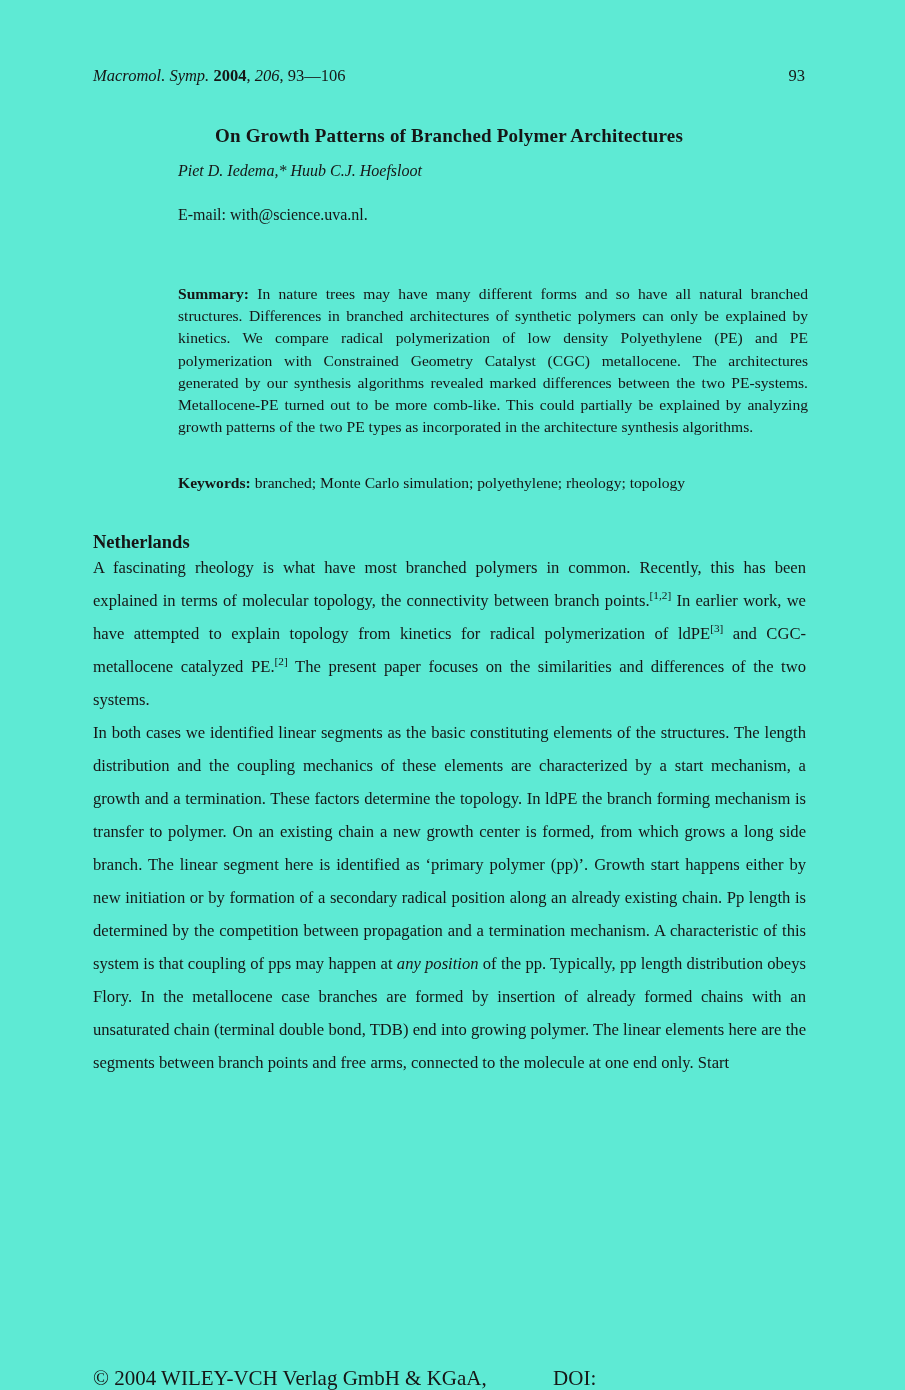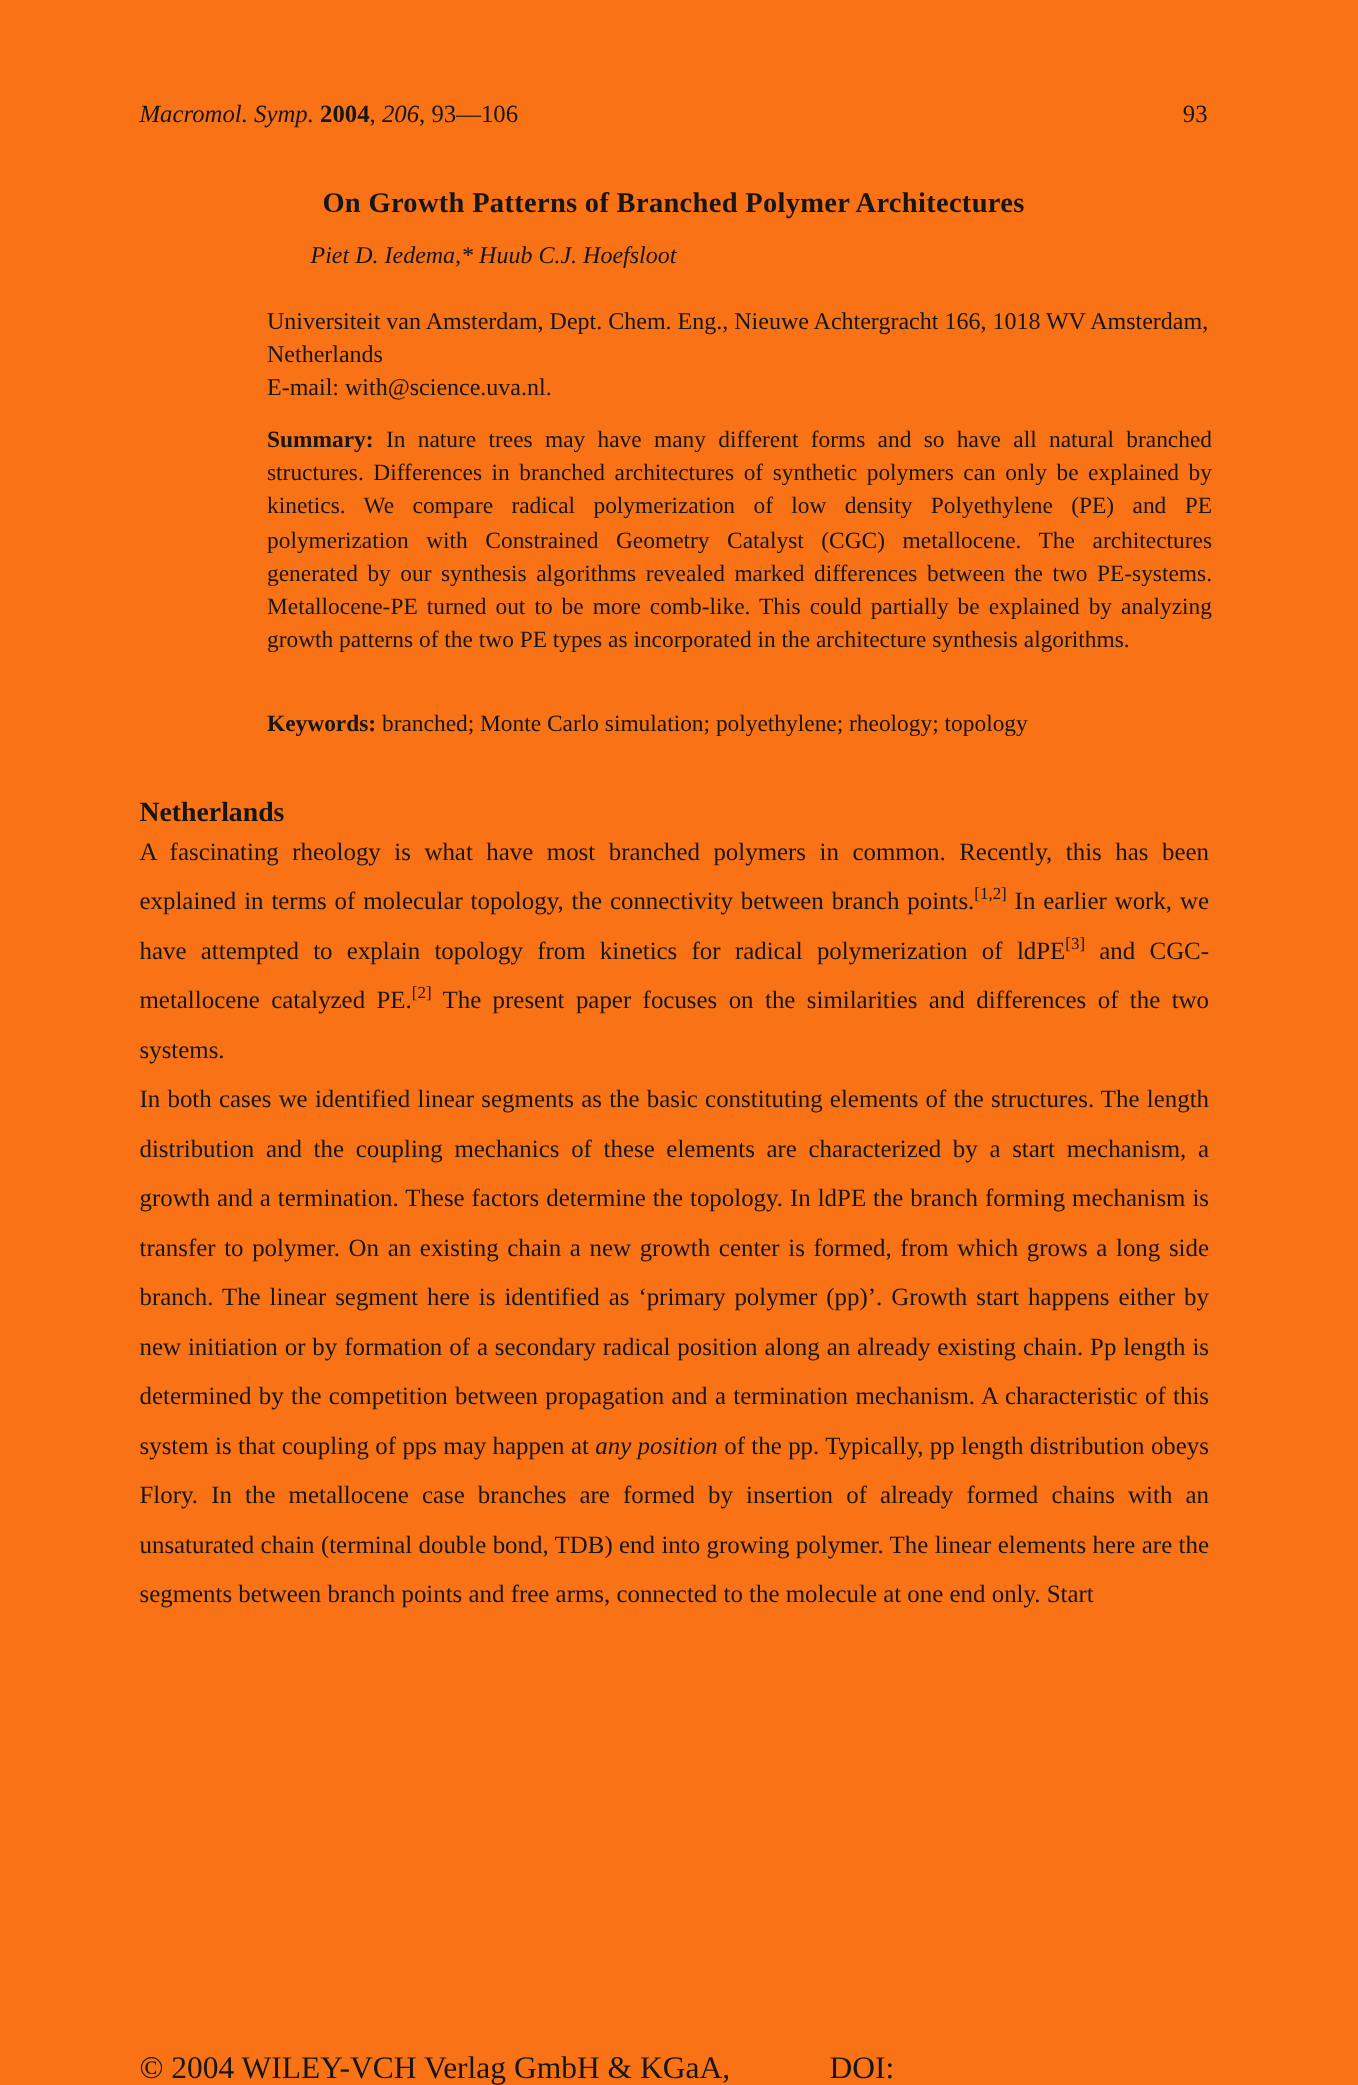--- a/index.html
+++ b/index.html
@@ -1,21 +1,21 @@
 <!DOCTYPE html>
 <html><head>
 <meta charset="utf-8">
 <style>
   html, body { margin: 0; padding: 0; background: #e8e8e8; }
   .page {
     position: relative;
     width: 905px;
     height: 1390px;
     margin: 0 auto;
-    background: #f97316;
+    background: #5eead4;
     font-family: "Liberation Serif", serif;
     color: #161616;
     overflow: hidden;
   }
   .running-head {
     position: absolute;
     top: 66px; left: 93px; right: 100px;
     display: flex;
     justify-content: space-between;
     align-items: baseline;
@@ -27,21 +27,20 @@
     text-align: center;
     font-weight: bold;
     font-size: 19px;
     letter-spacing: 0.2px;
   }
   .authors-line {
     position: absolute;
     top: 162px; left: 178px; right: 100px;
     font-style: italic;
     font-size: 16px;
-    margin-left: 29px;
   }
   .affiliation-block {
     position: absolute;
     top: 204px; left: 178px; width: 630px;
     font-size: 16px;
     line-height: 22px;
   }
   .summary-paragraph {
     position: absolute;
     top: 283px; left: 178px; width: 630px;
@@ -87,21 +86,20 @@
   <header class="running-head">
     <span><span style="font-style: italic;">Macromol. Symp. </span><span style="font-weight: bold;">2004</span><span>, </span><span style="font-style: italic;">206</span><span>, 93—106</span></span>
     <span>93</span>
   </header>
 
   <h1 class="article-title">On Growth Patterns of Branched Polymer Architectures</h1>
 
   <div class="authors-line">Piet D. Iedema,* Huub C.J. Hoefsloot</div>
 
   <div class="affiliation-block">
-    <div>Universiteit van Amsterdam, Dept. Chem. Eng., Nieuwe Achtergracht 166, 1018 WV Amsterdam, Netherlands</div>
     <div>E-mail: with@science.uva.nl.</div>
   </div>
 
   <div class="summary-paragraph"><span style="font-weight: bold;">Summary:</span><span> In nature trees may have many different forms and so have all natural branched structures. Differences in branched architectures of synthetic polymers can only be explained by kinetics. We compare radical polymerization of low density Polyethylene (PE) and PE polymerization with Constrained Geometry Catalyst (CGC) metallocene. The architectures generated by our synthesis algorithms revealed marked differences between the two PE-systems. Metallocene-PE turned out to be more comb-like. This could partially be explained by analyzing growth patterns of the two PE types as incorporated in the architecture synthesis algorithms.</span></div>
 
   <div class="keywords-line"><span style="font-weight: bold;">Keywords:</span><span> branched; Monte Carlo simulation; polyethylene; rheology; topology</span></div>
 
   <h2 class="section-heading">Netherlands</h2>
 
   <div class="body-text">

